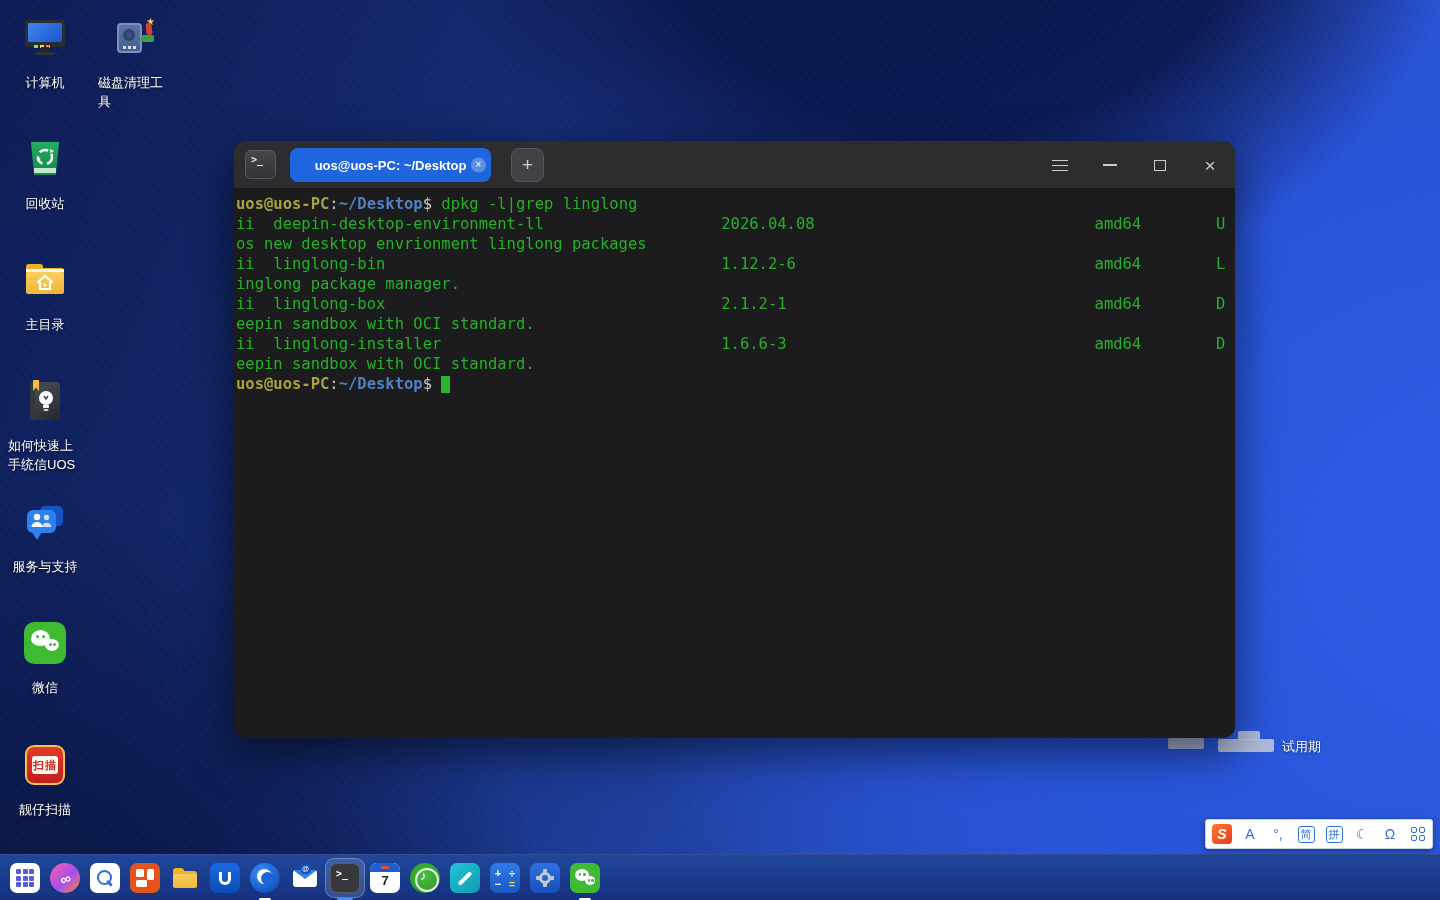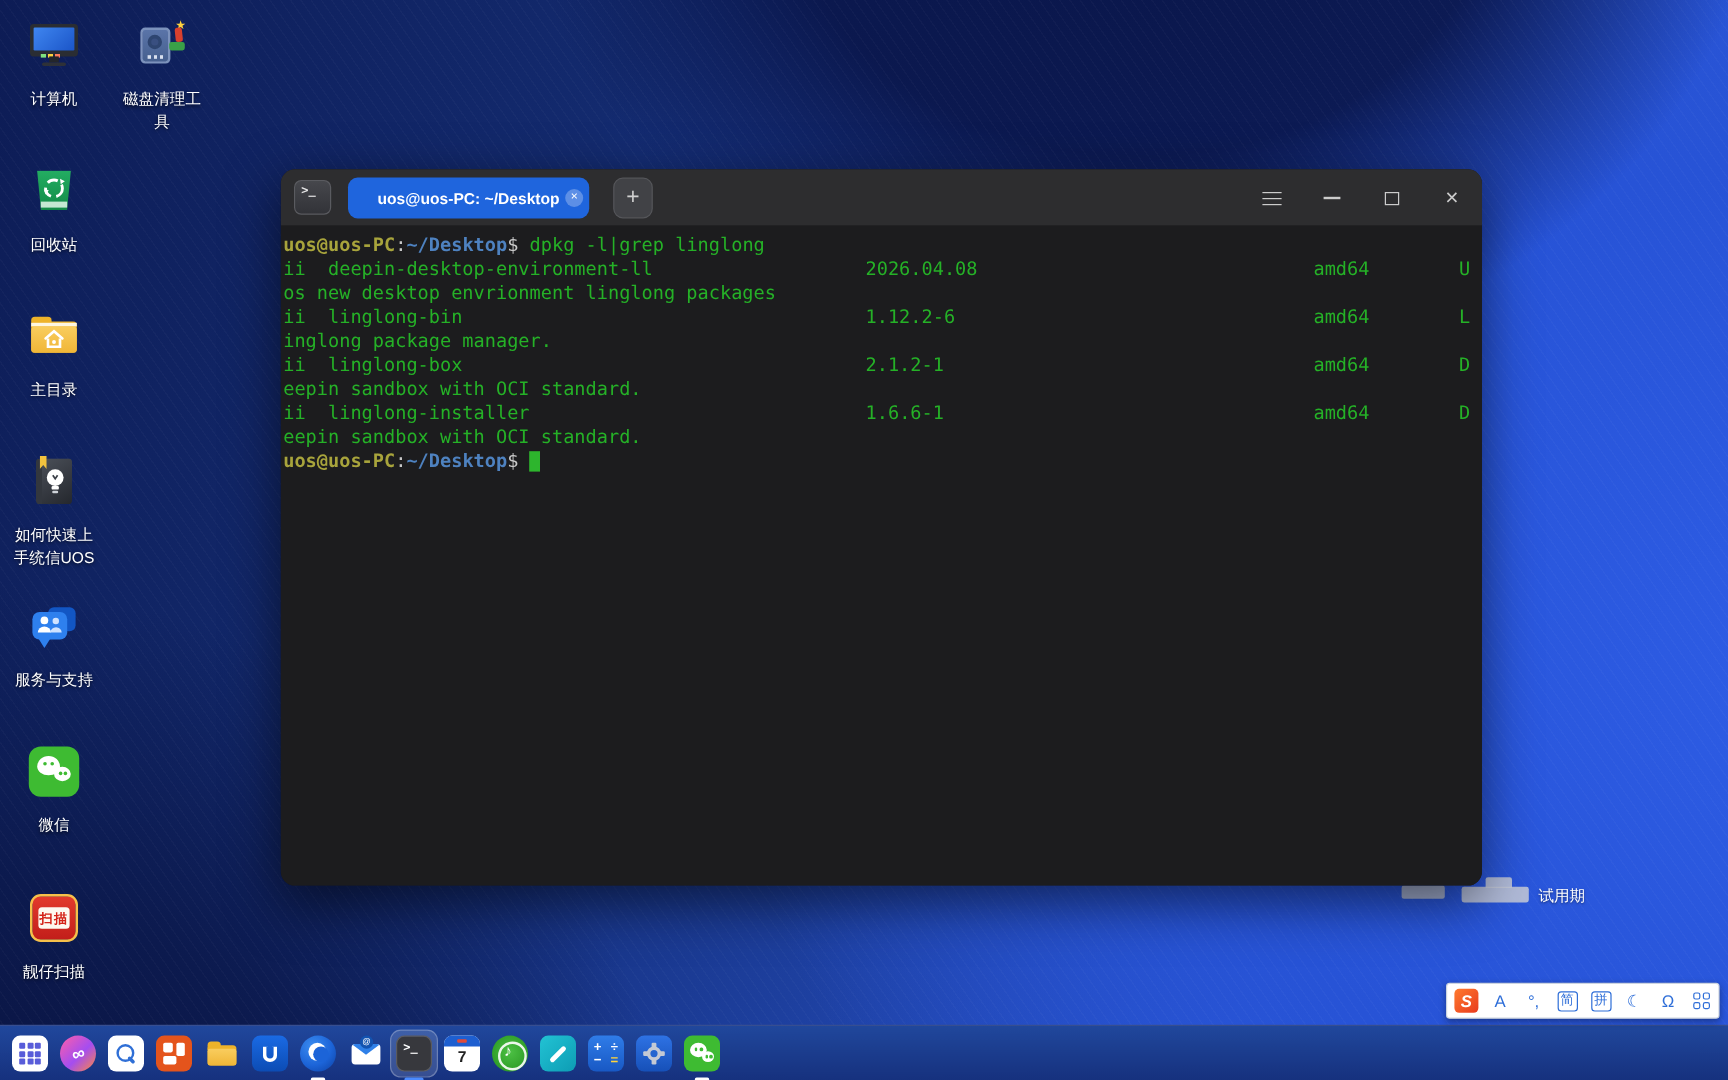--- a/index.html
+++ b/index.html
@@ -10,21 +10,21 @@
       radial-gradient(760px 640px at 66% -14%, #0a164a 0%, rgba(10,22,74,.92) 40%, rgba(10,22,74,0) 68%),
       radial-gradient(1250px 950px at 108% 62%, #2e5de6 0%, #2753d6 45%, rgba(39,83,214,0) 76%),
       linear-gradient(112deg, #0d1c55 0%, #132a6e 30%, #1d3f9e 55%, #2a55d2 78%, #2d5ade 100%);
   }
   #screen::before { content:''; position:absolute; inset:0; pointer-events:none;
     background:repeating-linear-gradient(55deg, rgba(255,255,255,.022) 0 1px, transparent 1px 7px); }
 
   
   .desk-item { position:absolute; width:84px; display:flex; flex-direction:column; align-items:center; z-index:2; }
   .desk-art { position:relative; width:44px; height:44px; }
-  .desk-label { margin-top:13px; max-width:74px; font-size:13px; line-height:19px; color:#fff; text-align:center;
+  .desk-label { margin-top:13px; max-width:74px; font-size:13px; line-height:19px; color:#fff; text-align:left;
     text-shadow:0 1px 3px rgba(0,0,0,.75); word-break:break-all; }
   
   .pc-frame{position:absolute;left:2px;top:4px;width:40px;height:27px;background:#2a2d33;border-radius:3px;}
   .pc-screen{position:absolute;left:5px;top:7px;width:34px;height:19px;background:linear-gradient(135deg,#3f86f0,#1b55c8);border-radius:1px;}
   .pc-dots{position:absolute;left:6px;top:22px;width:20px;height:3px;background:linear-gradient(90deg,#7fe17f 0 4px,transparent 4px 6px,#ffd23e 6px 10px,transparent 10px 12px,#ff7a5c 12px 16px,transparent 16px);}
   .pc-stand{position:absolute;left:18px;top:31px;width:8px;height:5px;background:#23262b;}
   .pc-base{position:absolute;left:12px;top:36px;width:20px;height:3px;background:#2e3138;border-radius:2px;}
   
   .dc-box{position:absolute;left:4px;top:7px;width:25px;height:30px;background:linear-gradient(#5a74a8,#46608f);border:2px solid #7c92bc;border-radius:4px;}
   .dc-eye{position:absolute;left:10px;top:13px;width:12px;height:12px;border:3px solid #2e4570;border-radius:50%;background:#394f80;}
@@ -301,21 +301,21 @@
     </div>
     <div class="term-body">
       <div id="terminal-output">
           <div class="term-line"><span class="t-user">uos@uos-PC</span><span class="t-plain">:</span><span class="t-path">~/Desktop</span><span class="t-plain">$ </span><span class="t-green">dpkg -l|grep linglong</span></div>
           <div class="term-line"><span class="t-green">ii  deepin-desktop-environment-ll</span><span>                   </span><span class="t-green">2026.04.08</span><span>                              </span><span class="t-green">amd64</span><span>        </span><span class="t-green">U</span></div>
           <div class="term-line"><span class="t-green">os new desktop envrionment linglong packages</span></div>
           <div class="term-line"><span class="t-green">ii  linglong-bin</span><span>                                    </span><span class="t-green">1.12.2-6</span><span>                                </span><span class="t-green">amd64</span><span>        </span><span class="t-green">L</span></div>
           <div class="term-line"><span class="t-green">inglong package manager.</span></div>
           <div class="term-line"><span class="t-green">ii  linglong-box</span><span>                                    </span><span class="t-green">2.1.2-1</span><span>                                 </span><span class="t-green">amd64</span><span>        </span><span class="t-green">D</span></div>
           <div class="term-line"><span class="t-green">eepin sandbox with OCI standard.</span></div>
-          <div class="term-line"><span class="t-green">ii  linglong-installer</span><span>                              </span><span class="t-green">1.6.6-1</span><span>                                 </span><span class="t-green">amd64</span><span>        </span><span class="t-green">D</span></div>
+          <div class="term-line"><span class="t-green">ii  linglong-installer</span><span>                              </span><span class="t-green">1.6.6-3</span><span>                                 </span><span class="t-green">amd64</span><span>        </span><span class="t-green">D</span></div>
           <div class="term-line"><span class="t-green">eepin sandbox with OCI standard.</span></div>
           <div class="term-line"><span class="t-user">uos@uos-PC</span><span class="t-plain">:</span><span class="t-path">~/Desktop</span><span class="t-plain">$ </span><span class="term-cursor">&nbsp;</span></div>
         </div>
     </div>
   </div>
 
   <div id="taskbar">
     <div class="dock">
       <div class="dock-item">
           <div class="di di-launcher">

